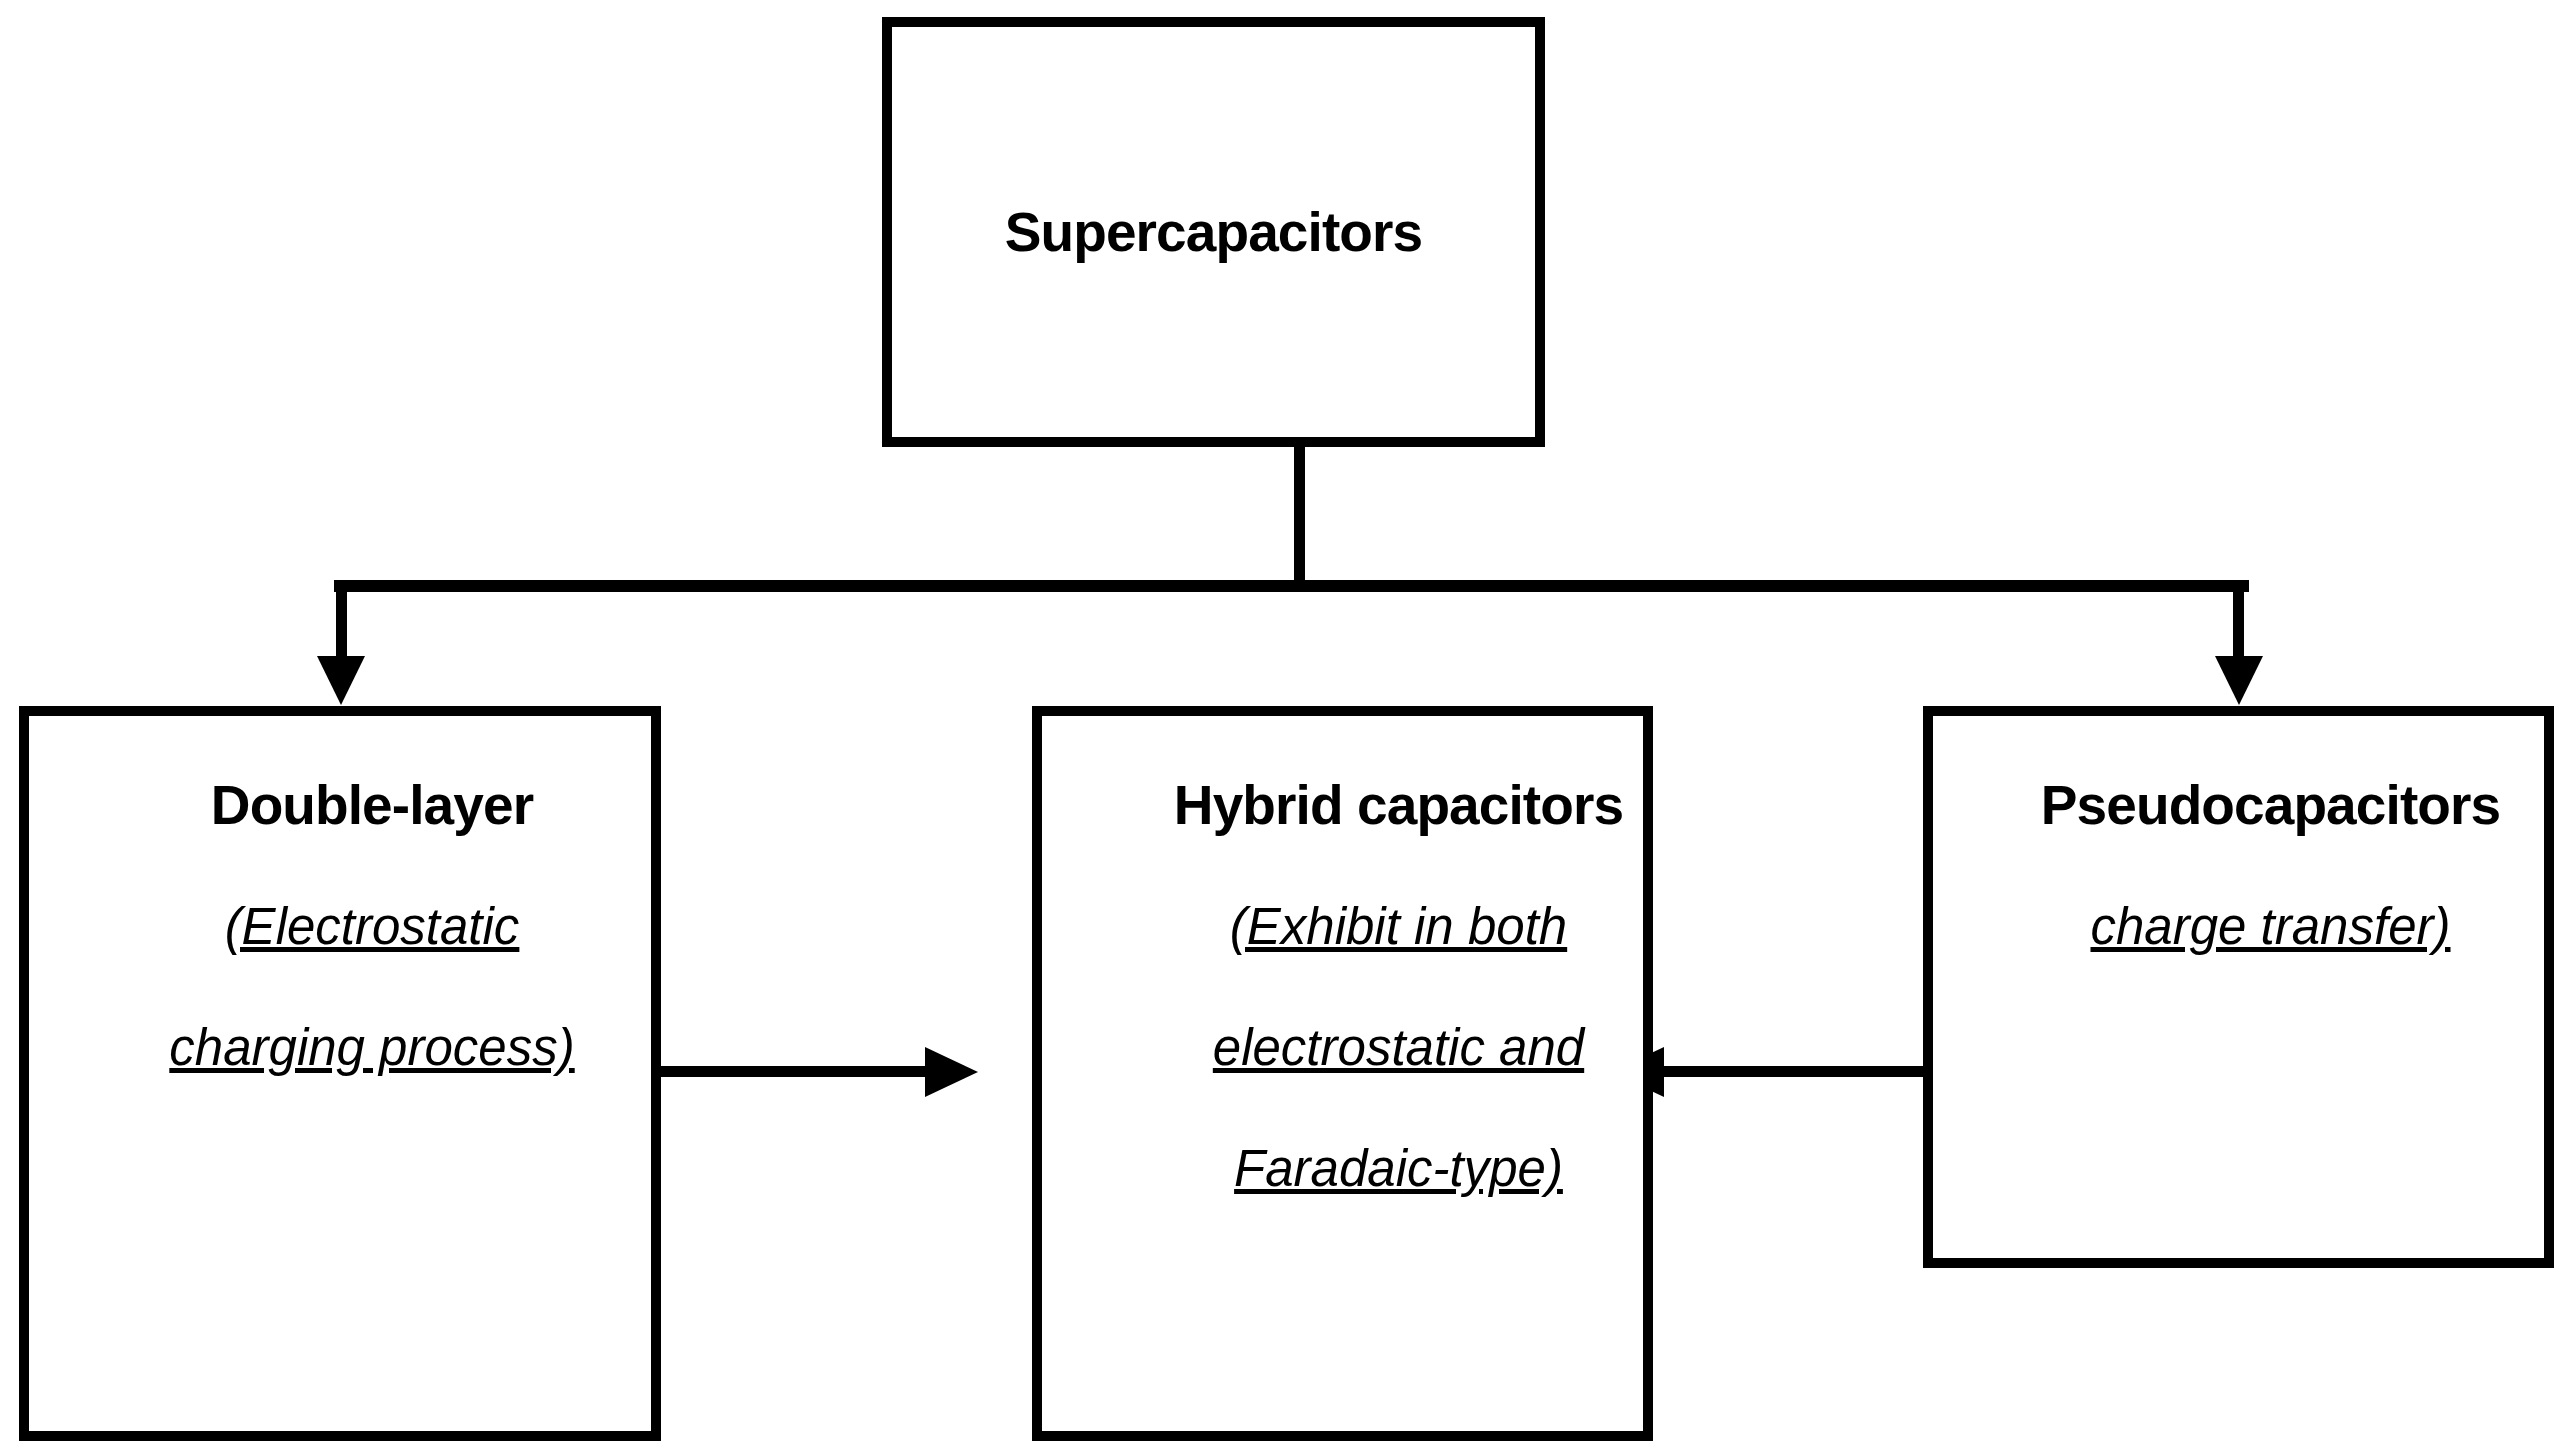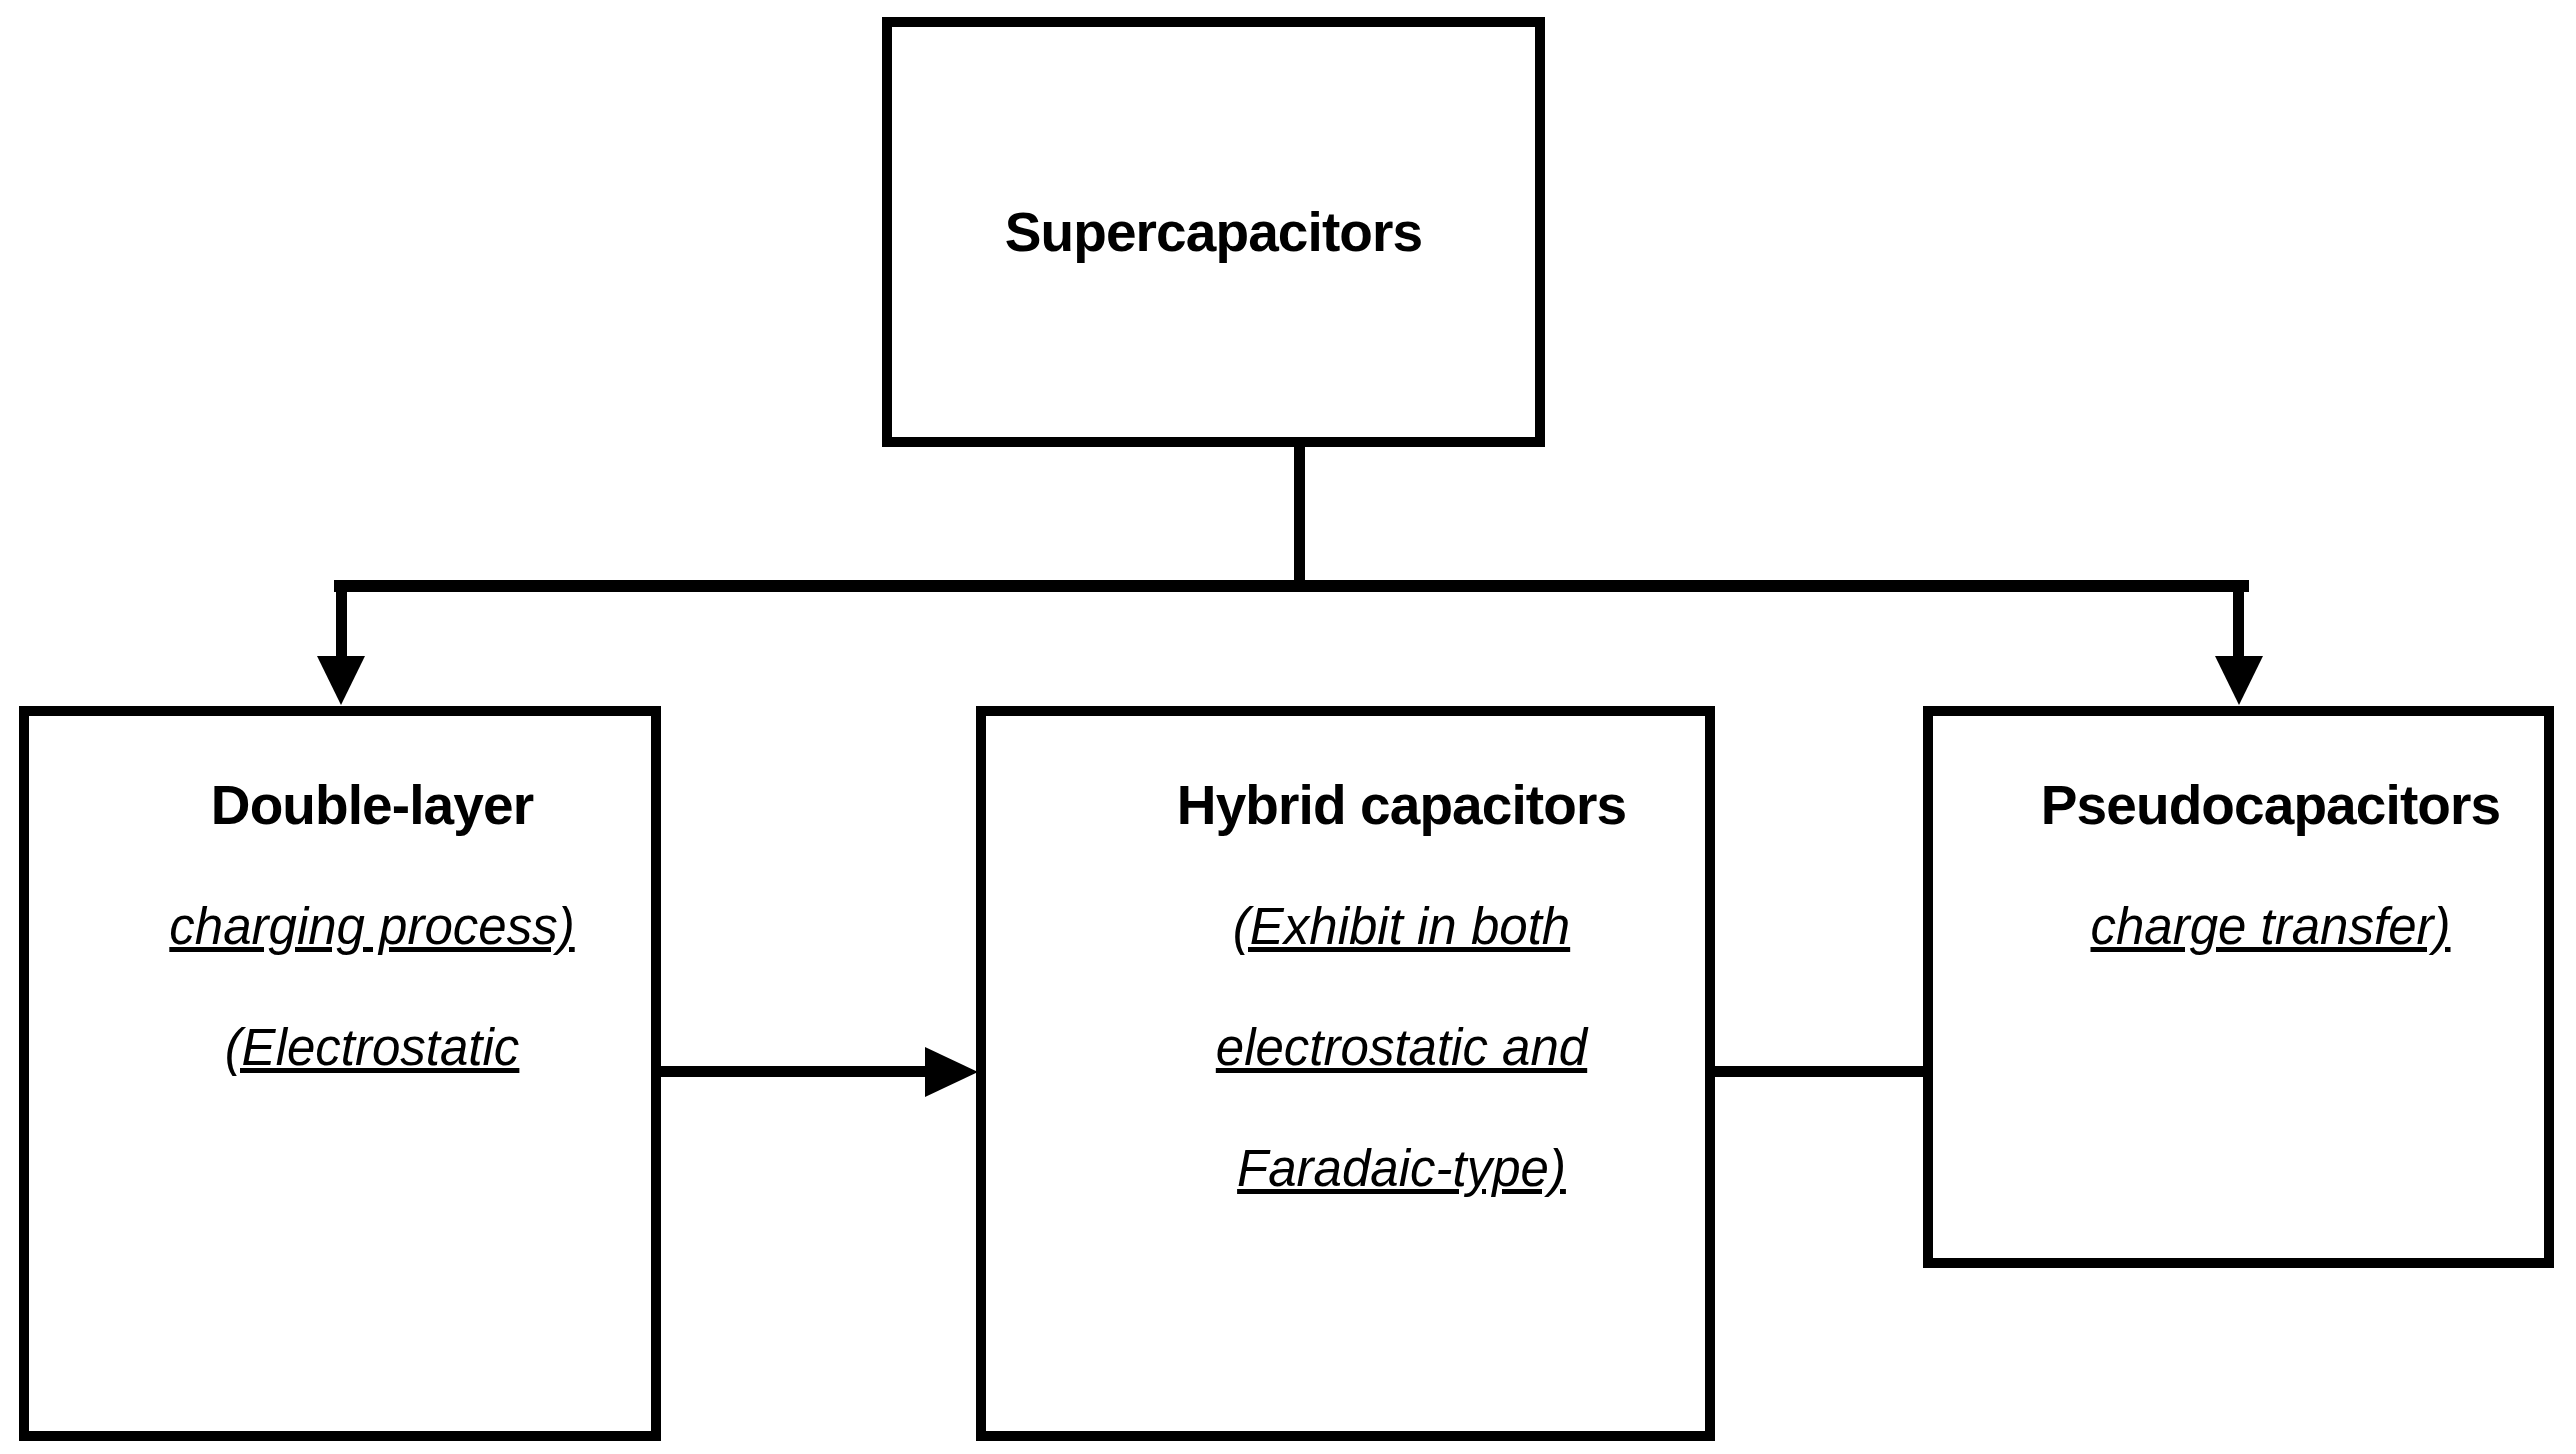--- a/index.html
+++ b/index.html
@@ -20,21 +20,21 @@
     position: absolute;
     box-sizing: border-box;
     border: 10.2px solid #000000;
     background: #ffffff;
   }
   .node-top {
     left: 882px; top: 17px; width: 663px; height: 430px;
     display: flex; align-items: center; justify-content: center;
   }
   .node-left   { left: 19px;   top: 706px; width: 642px; height: 735px; }
-  .node-middle { left: 976px; top: 706px; width: 739px; height: 735px; padding-left: 48px; }
+  .node-middle { left: 1032px; top: 706px; width: 621px; height: 735px; padding-left: 48px; }
   .node-right  { left: 1923px; top: 706px; width: 631px; height: 562px; }
   .node-body {
     box-sizing: border-box;
     width: 100%;
     padding-top: 29px;
     text-align: center;
     line-height: 121px;
     margin-left: 32px;
   }
   .t-bold {
@@ -106,22 +106,22 @@
   <div class="arrowhead head-down head-down-right"></div>
 
   <div class="line shaft-left"></div>
   <div class="arrowhead head-right"></div>
   <div class="line shaft-right"></div>
   <div class="arrowhead head-left"></div>
 
   <div class="node node-left">
     <div class="node-body">
       <div class="t-bold">Double-layer</div>
+      <div class="t-italic">(Electrostatic</div>
       <div class="t-italic">charging process)</div>
-      <div class="t-italic">(Electrostatic</div>
     </div>
   </div>
 
   <div class="node node-middle">
     <div class="node-body">
       <div class="t-bold">Hybrid capacitors</div>
       <div class="t-italic">(Exhibit in both</div>
       <div class="t-italic">electrostatic and</div>
       <div class="t-italic">Faradaic-type)</div>
     </div>

